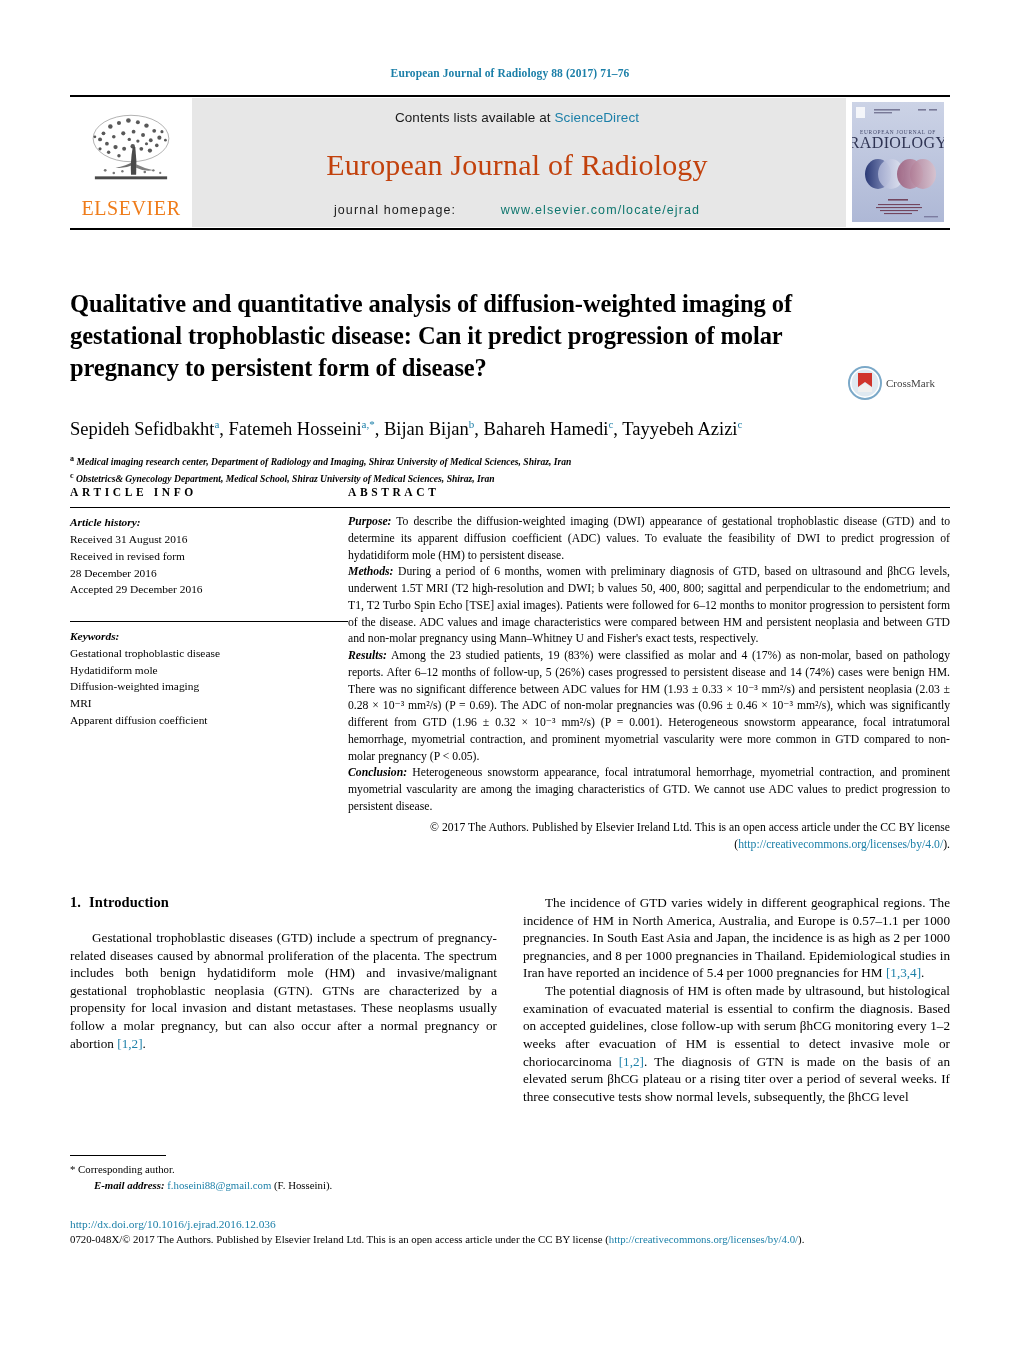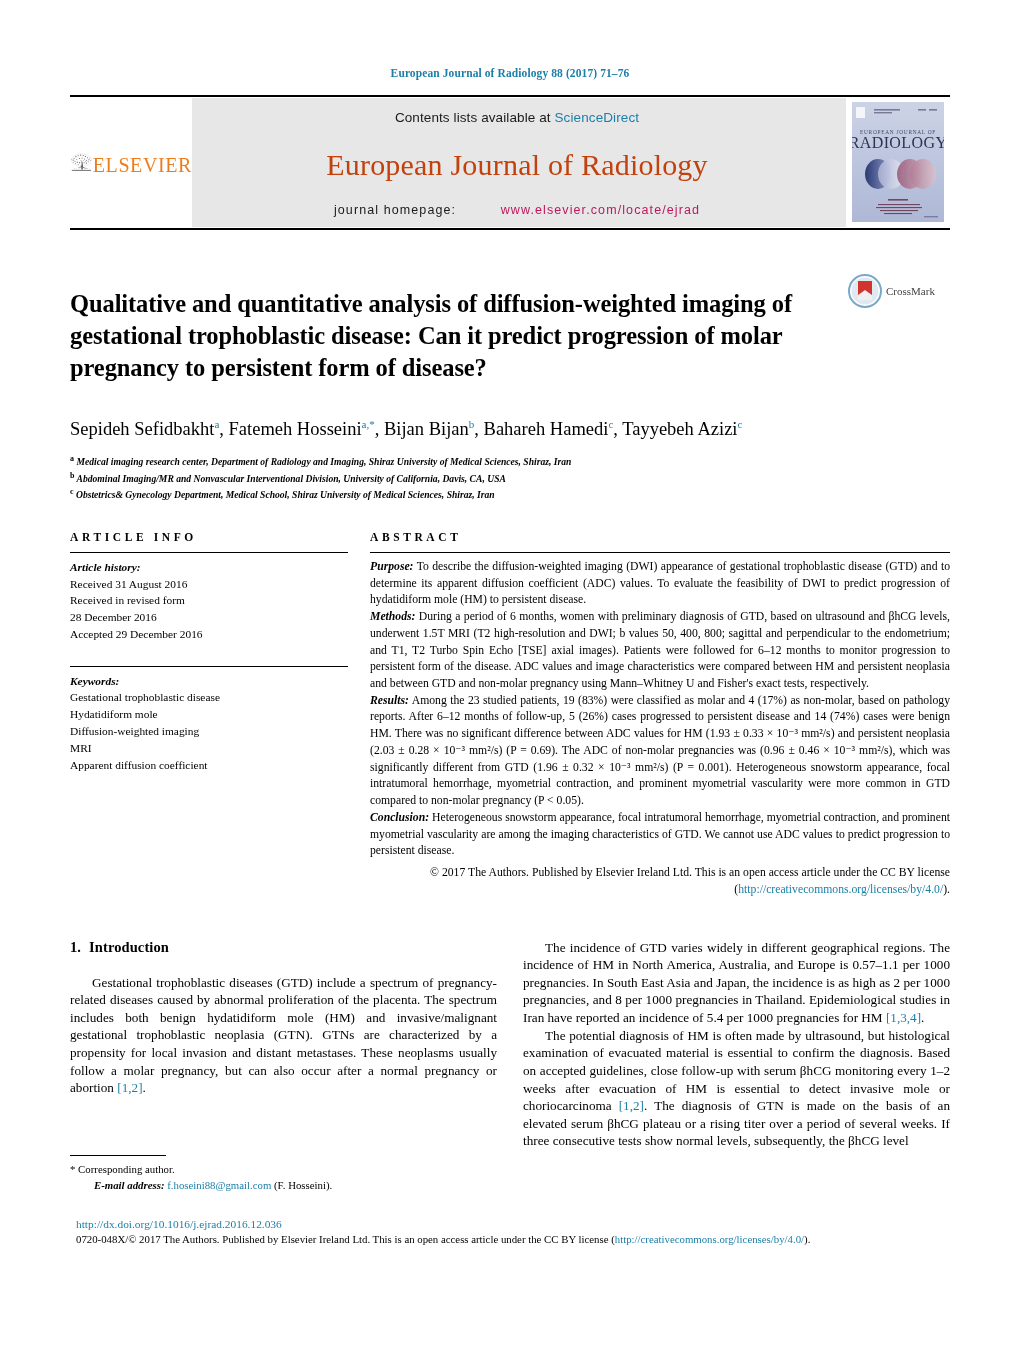--- a/index.html
+++ b/index.html
@@ -43,21 +43,21 @@
     border-bottom: 2.2px solid #000;
     height: 131px;
     display: flex;
     align-items: stretch;
     position: relative;
   }
   .elsevier-block {
     width: 122px;
     flex: 0 0 122px;
     display: flex;
-    flex-direction: row;
+    flex-direction: column;
     align-items: center;
     justify-content: center;
     padding-top: 4px;
     box-sizing: border-box;
   }
   .elsevier-tree { width: 86px; height: 86px; display:block; }
   .elsevier-word {
     color: #ef7c1a;
     font-family: "Liberation Serif", serif;
     font-size: 20px;
@@ -90,39 +90,39 @@
     letter-spacing: 0.2px;
     line-height: 1;
     margin: 8px 0 6px 0;
   }
   .homepage-line {
     font-family: "Liberation Sans", sans-serif;
     font-size: 12.5px;
     letter-spacing: 1.1px;
     color: #1a1a1a;
   }
-  .homepage-line .hp-url { color: #be185d; margin-left: 40px; }
+  .homepage-line .hp-url { color: #0f766e; margin-left: 40px; }
   .cover-block {
     width: 104px;
     flex: 0 0 104px;
     display:flex;
     align-items:center;
     justify-content:center;
   }
   .cover {
     width: 92px;
     height: 120px;
     display:block;
   }
 
   
   .title-wrap {
     margin-top: 42px;
     display: flex;
-    align-items: flex-start;
+    align-items: flex-end;
   }
   .title {
     flex: 1 1 auto;
     font-family: "Liberation Serif", serif;
     font-size: 24.5px;
     font-weight: bold;
     line-height: 1.30;
     letter-spacing: -0.1px;
     max-width: 780px;
   }
@@ -156,23 +156,21 @@
     margin-top: 11px;
     font-size: 9.6px;
     font-style: italic;
     font-weight: bold;
     line-height: 1.50;
   }
   .affiliations sup { font-style: normal; font-size: 8px; }
 
   
   .info-abstract {
-    margin-top: 28px;
-    display: flex;
-    gap: 22px;
+    display: flex;
   }
   .col-info { flex: 0 0 278px; }
   .col-abstract { flex: 1 1 auto; }
 
   .sec-head {
     font-family: "Liberation Serif", serif;
     font-size: 11.5px;
     font-weight: bold;
     letter-spacing: 3.6px;
     margin-bottom: 9px;
@@ -228,21 +226,21 @@
     top: 1155px;
     width: 432px;
   }
   .fn-rule { width: 96px; border-top: 1.4px solid #000; margin-bottom: 6px; }
   .fn-line { font-size: 10.8px; line-height: 1.45; padding-left: 12px; text-indent: -12px;}
   .fn-line .em { font-style: italic; font-weight: bold; }
 
   
   .page-footer {
     position: absolute;
-    left: 76px;
+    left: 70px;
     top: 1218px;
     width: 880px;
   }
   .doi { font-size: 11.4px; color: #1b7fa8; }
   .footer-line { font-size: 10.8px; margin-top: 2px; line-height: 1.4; }
 </style>
 </head>
 <body>
 
 <div class="page">
@@ -377,21 +375,20 @@
     </div>
   </div>
 
   <div class="authors">
     <span>Sepideh Sefidbakht</span><sup>a</sup>, <span>Fatemeh Hosseini</span><sup>a,*</sup>, <span>Bijan Bijan</span><sup>b</sup>, <span>Bahareh Hamedi</span><sup>c</sup>,
     <span>Tayyebeh Azizi</span><sup>c</sup>
   </div>
 
   <div class="affiliations">
     <div><sup>a</sup> <span>Medical imaging research center, Department of Radiology and Imaging, Shiraz University of Medical Sciences, Shiraz, Iran</span></div>
-    <div><sup>b</sup> <span>Abdominal Imaging/MR and Nonvascular Interventional Division, University of California, Davis, CA, USA</span></div>
     <div><sup>c</sup> <span>Obstetrics&amp; Gynecology Department, Medical School, Shiraz University of Medical Sciences, Shiraz, Iran</span></div>
   </div>
 
   <div class="info-abstract">
 
     <div class="col-info">
       <div class="sec-head">ARTICLE INFO</div>
       <div class="rule"></div>
       <div class="info-body">
         <div class="lab">Article history:</div>

